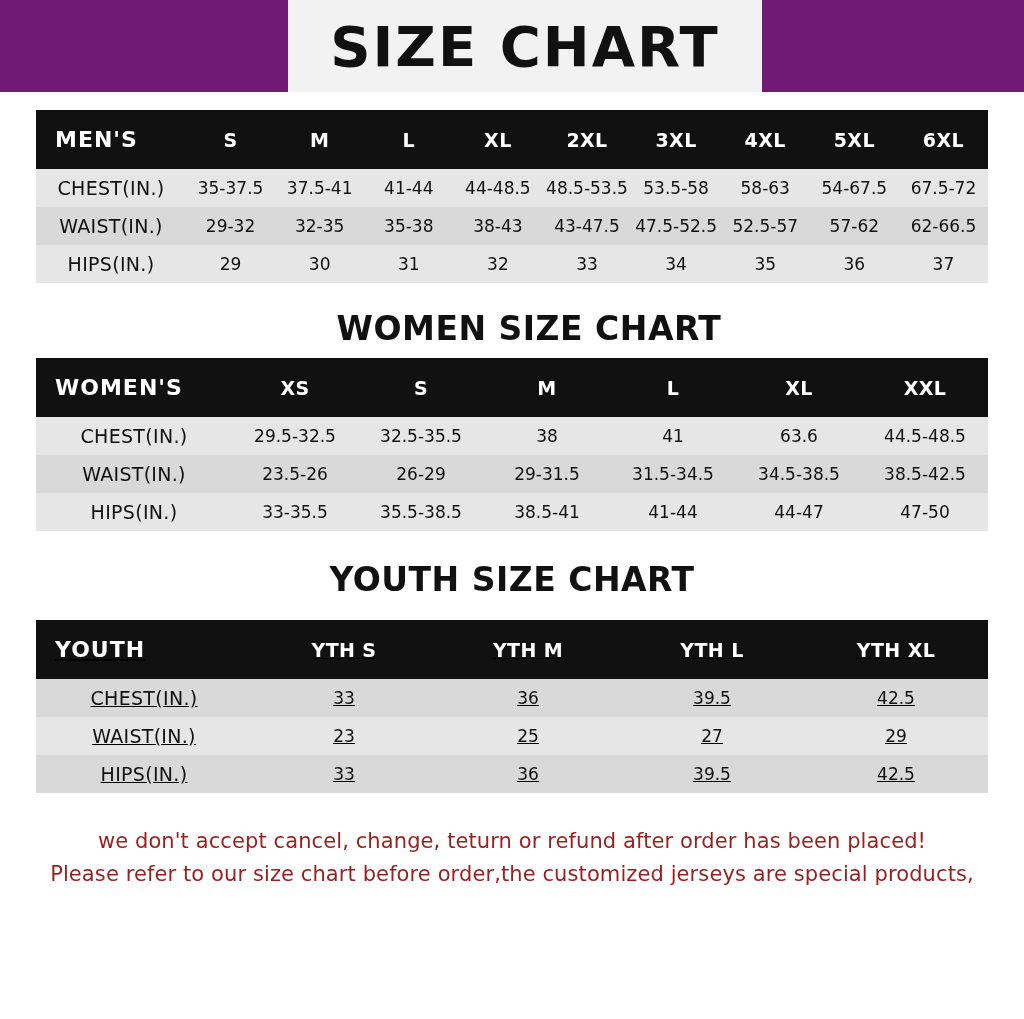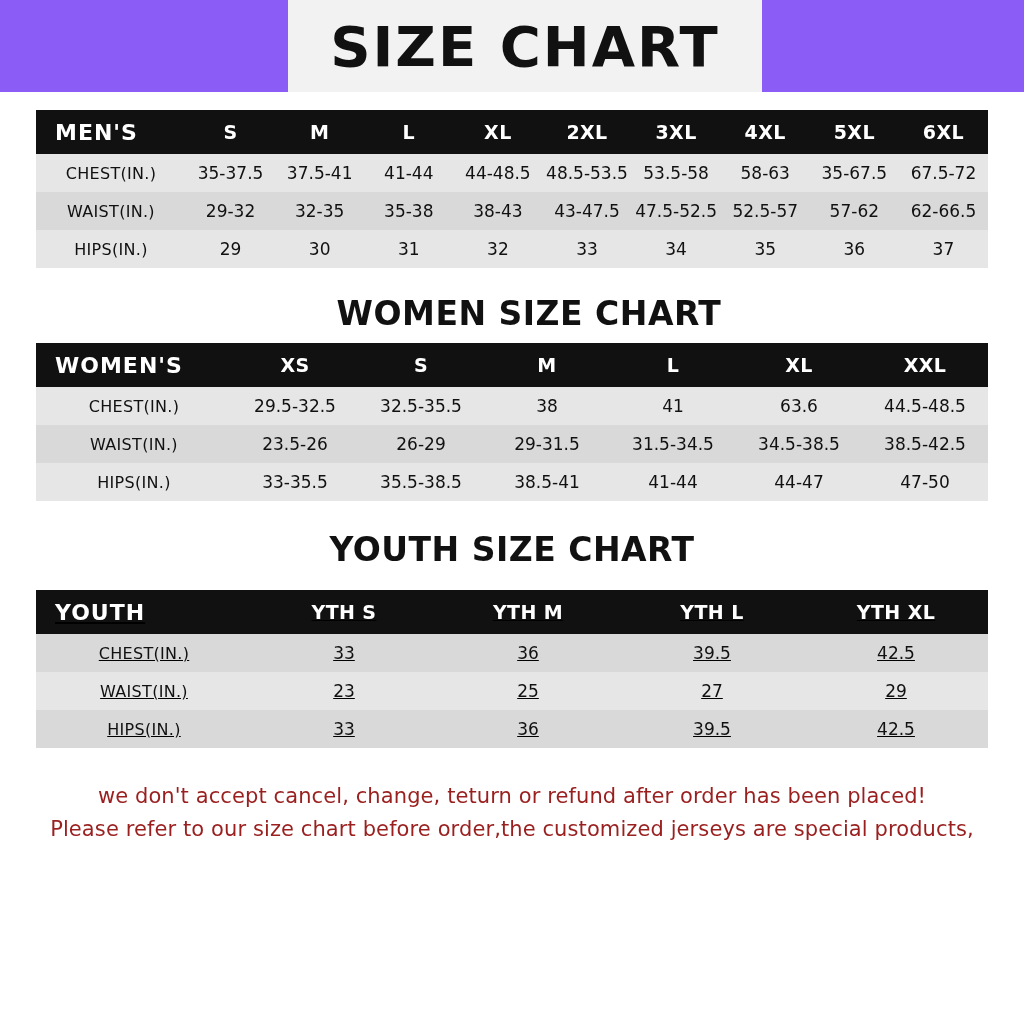--- a/index.html
+++ b/index.html
@@ -17,21 +17,21 @@
     position: relative;
     width: 1024px;
     height: 1019px;
     background: #ffffff;
   }
 
   
   .banner {
     position: relative;
     height: 92px;
-    background: #8b5cf6;
+    background: #701a75;
     display: flex;
     align-items: center;
     justify-content: center;
     padding-left: 26px;
   }
   .banner-inner {
     background: #f2f2f2;
     width: 474px;
     height: 92px;
     display: flex;
@@ -75,38 +75,38 @@
   .size-table td {
     padding: 0;
     margin: 0;
     text-align: center;
     font-family: "DejaVu Sans", sans-serif;
     color: #111111;
   }
   .size-table thead th {
     background: #111111;
     color: #ffffff;
-    height: 44px;
+    height: 59px;
     font-size: 19px;
     font-weight: bold;
     letter-spacing: 0.4px;
   }
   .size-table thead th.rowhead {
     text-align: left;
     padding-left: 19px;
     font-size: 22px;
     letter-spacing: 1px;
   }
   .size-table tbody td {
     height: 38px;
     font-size: 17px;
   }
   .size-table tbody td.rowlabel {
     text-align: center;
-    font-size: 16px;
+    font-size: 19px;
     letter-spacing: 0.3px;
   }
   .row-light td { background: #e6e6e6; }
   .row-dark  td { background: #d9d9d9; }
 
   
   .men-table col.c0   { width: 150px; }
   .women-table col.c0 { width: 196px; }
   .youth-table col.c0 { width: 216px; }
 
@@ -168,21 +168,21 @@
       <tbody>
         <tr class="row-light">
           <td class="rowlabel">CHEST(IN.)</td>
           <td>35-37.5</td>
           <td>37.5-41</td>
           <td>41-44</td>
           <td>44-48.5</td>
           <td>48.5-53.5</td>
           <td>53.5-58</td>
           <td>58-63</td>
-          <td>35-67.5</td>
+          <td>54-67.5</td>
           <td>67.5-72</td>
         </tr>
         <tr class="row-dark">
           <td class="rowlabel">WAIST(IN.)</td>
           <td>29-32</td>
           <td>32-35</td>
           <td>35-38</td>
           <td>38-43</td>
           <td>43-47.5</td>
           <td>47.5-52.5</td>

